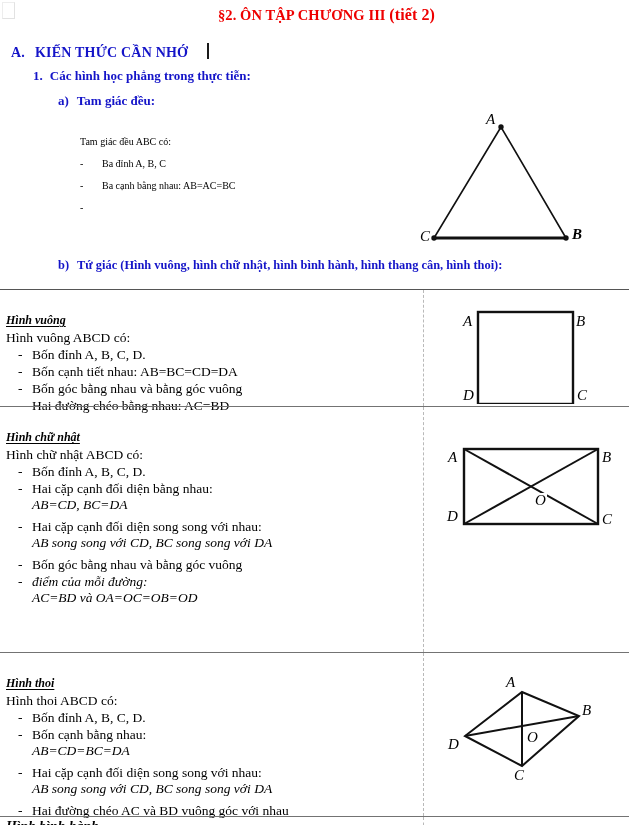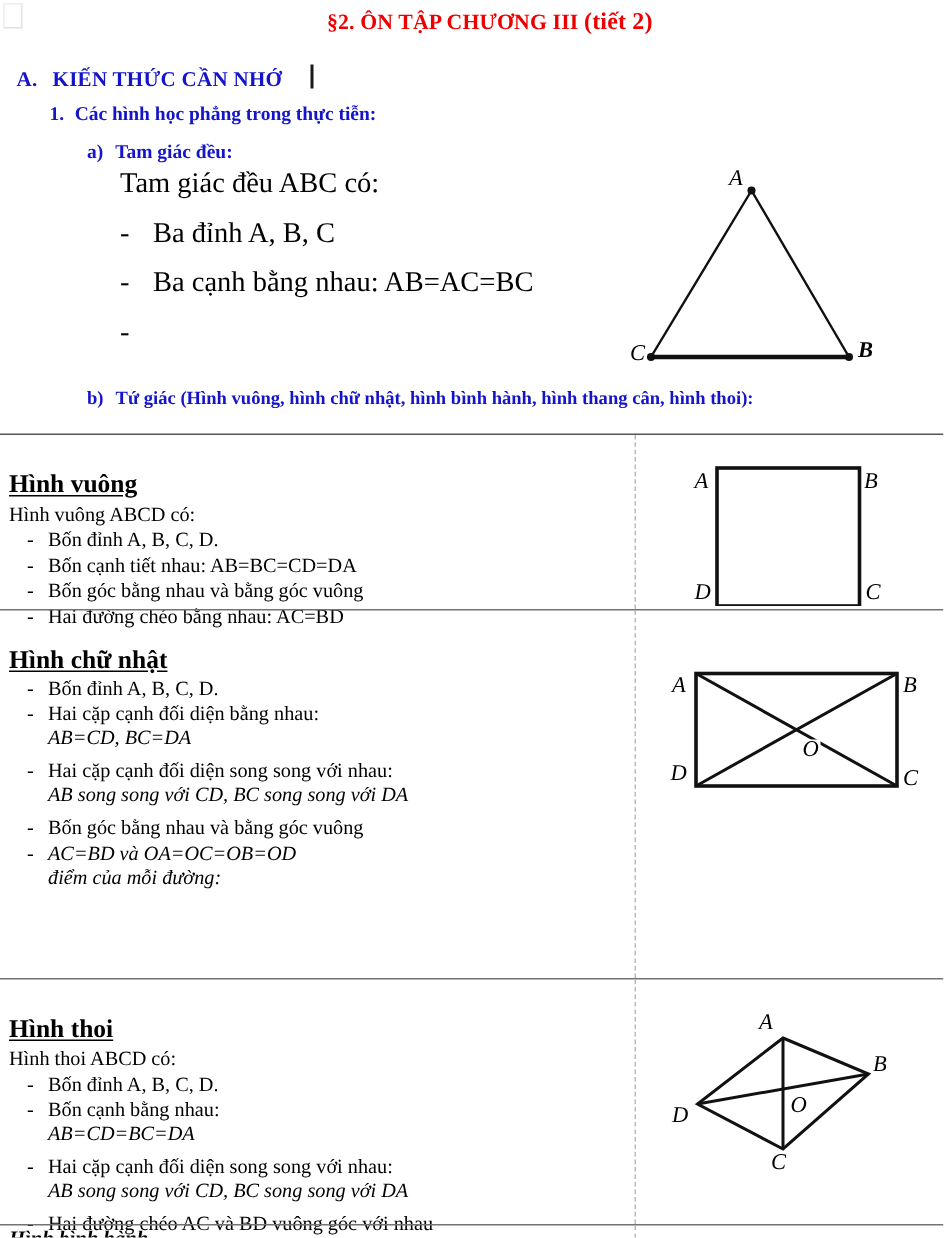--- a/index.html
+++ b/index.html
@@ -63,21 +63,21 @@
     display: flex; align-items: baseline; gap: 8px;
   }
   .hd-b1 {
     position: absolute; left: 58px; top: 258px;
     color: #1414c8; font-weight: bold; font-size: 12.4px;
     display: flex; align-items: baseline; gap: 8px;
     white-space: nowrap;
   }
 
   
-  .tri-text { position: absolute; left: 80px; top: 112px; font-size: 19px; }
+  .tri-text { position: absolute; left: 80px; top: 136px; font-size: 10px; }
   .tri-text .lead { margin-bottom: 11px; }
   .bullet-row {
     display: flex; gap: 0; margin-bottom: 11px;
   }
   .bullet-row .dash { width: 22px; flex: none; }
   .bullet-row .btxt { white-space: nowrap; }
 
   
   .tbl {
     position: absolute;
@@ -99,22 +99,22 @@
     flex: 1;
     border-left: 1px dashed #b9b9b9;
     position: relative;
   }
   .row-square  .cell-l { height: 116px; }
   .row-rect    .cell-l { height: 245px; }
   .row-rhombus .cell-l { height: 163px; }
   .row-last    .cell-l { height: 14px; overflow: hidden; }
 
   .shape-name {
-    font-weight: bold; 
-    font-size: 17px;
+    font-weight: bold; font-style: italic;
+    font-size: 12px;
     text-decoration: underline;
     text-underline-offset: 2px;
     display: inline-block;
     margin-bottom: 1px;
     margin-top: 20px;
   }
   .intro { font-size: 13.5px; margin: 1px 0 1px 0; }
   .blist { margin: 0; padding: 0; list-style: none; font-size: 13.5px; }
   .blist li { display: flex; margin-bottom: 1px; }
   .blist li .dash { width: 26px; flex: none; padding-left: 12px; }
@@ -232,40 +232,41 @@
         <span class="lbl" style="left:134px; top:18px;">B</span>
         <span class="lbl" style="left:21px; top:92px;">D</span>
         <span class="lbl" style="left:135px; top:92px;">C</span>
       </div>
     </div>
   </div>
 
   <div class="trow row-rect">
     <div class="cell-l">
       <span class="shape-name">Hình chữ nhật</span>
+      <div class="intro">Hình chữ nhật ABCD có:</div>
       <ul class="blist">
         <li>
             <span class="dash">-</span>
             <span class="btxt">Bốn đỉnh A, B, C, D.</span>
           </li>
         <li>
             <span class="dash">-</span>
             <span class="btxt"><span>Hai cặp cạnh đối diện bằng nhau:</span><span class="sub">AB=CD, BC=DA</span></span>
           </li>
         <li class="spaced">
             <span class="dash">-</span>
             <span class="btxt"><span>Hai cặp cạnh đối diện song song với nhau:</span><span class="sub">AB song song với CD, BC song song với DA</span></span>
           </li>
         <li class="spaced">
             <span class="dash">-</span>
             <span class="btxt">Bốn góc bằng nhau và bằng góc vuông</span>
           </li>
         <li>
             <span class="dash">-</span>
-            <span class="btxt"><span class="sub"> AC=BD và OA=OC=OB=OD</span><span class="sub">điểm của mỗi đường:</span></span>
+            <span class="btxt"><span class="sub">điểm của mỗi đường:</span><span class="sub"> AC=BD và OA=OC=OB=OD</span></span>
           </li>
       </ul>
     </div>
     <div class="cell-r">
       <div class="fig" style="left:10px; top:24px; width:180px; height:110px;">
         <svg width="180" height="110">
           <rect x="30" y="18" width="134" height="75" fill="none" stroke="#111" stroke-width="2.4"></rect>
           <line x1="30" y1="18" x2="164" y2="93" stroke="#111" stroke-width="2"></line>
           <line x1="164" y1="18" x2="30" y2="93" stroke="#111" stroke-width="2"></line>
         </svg>

